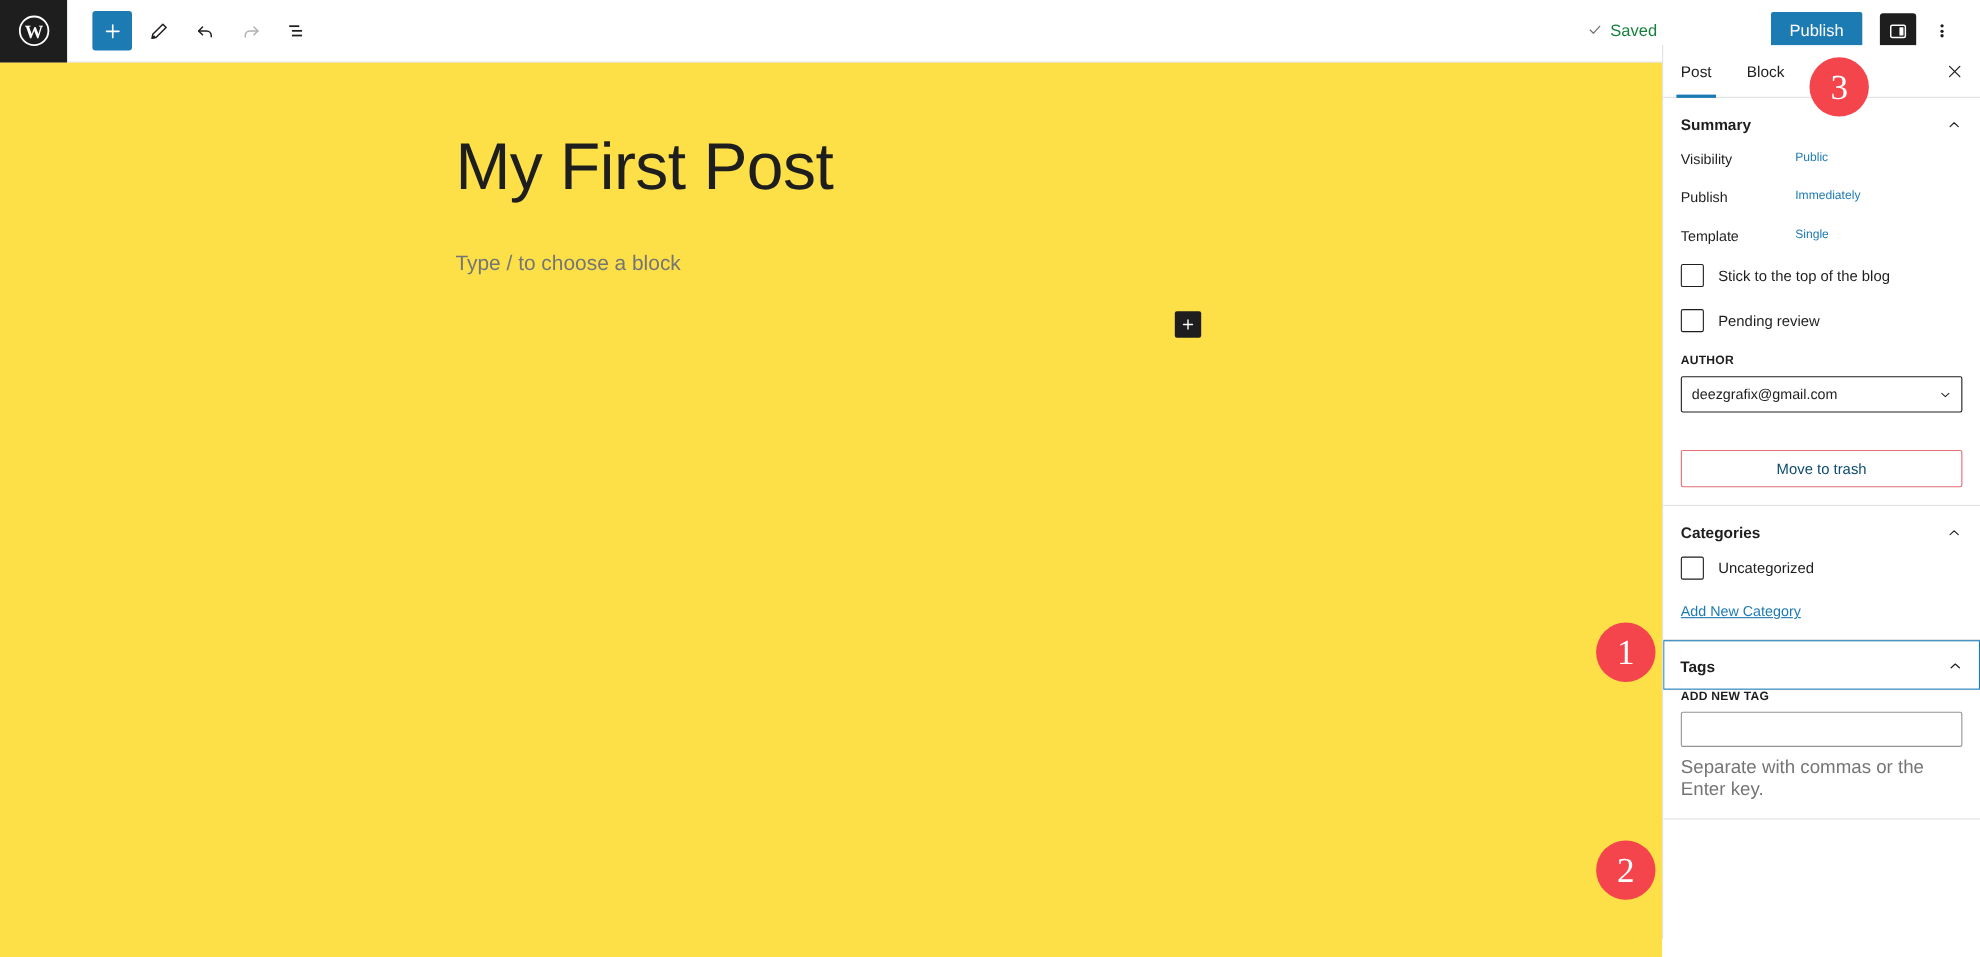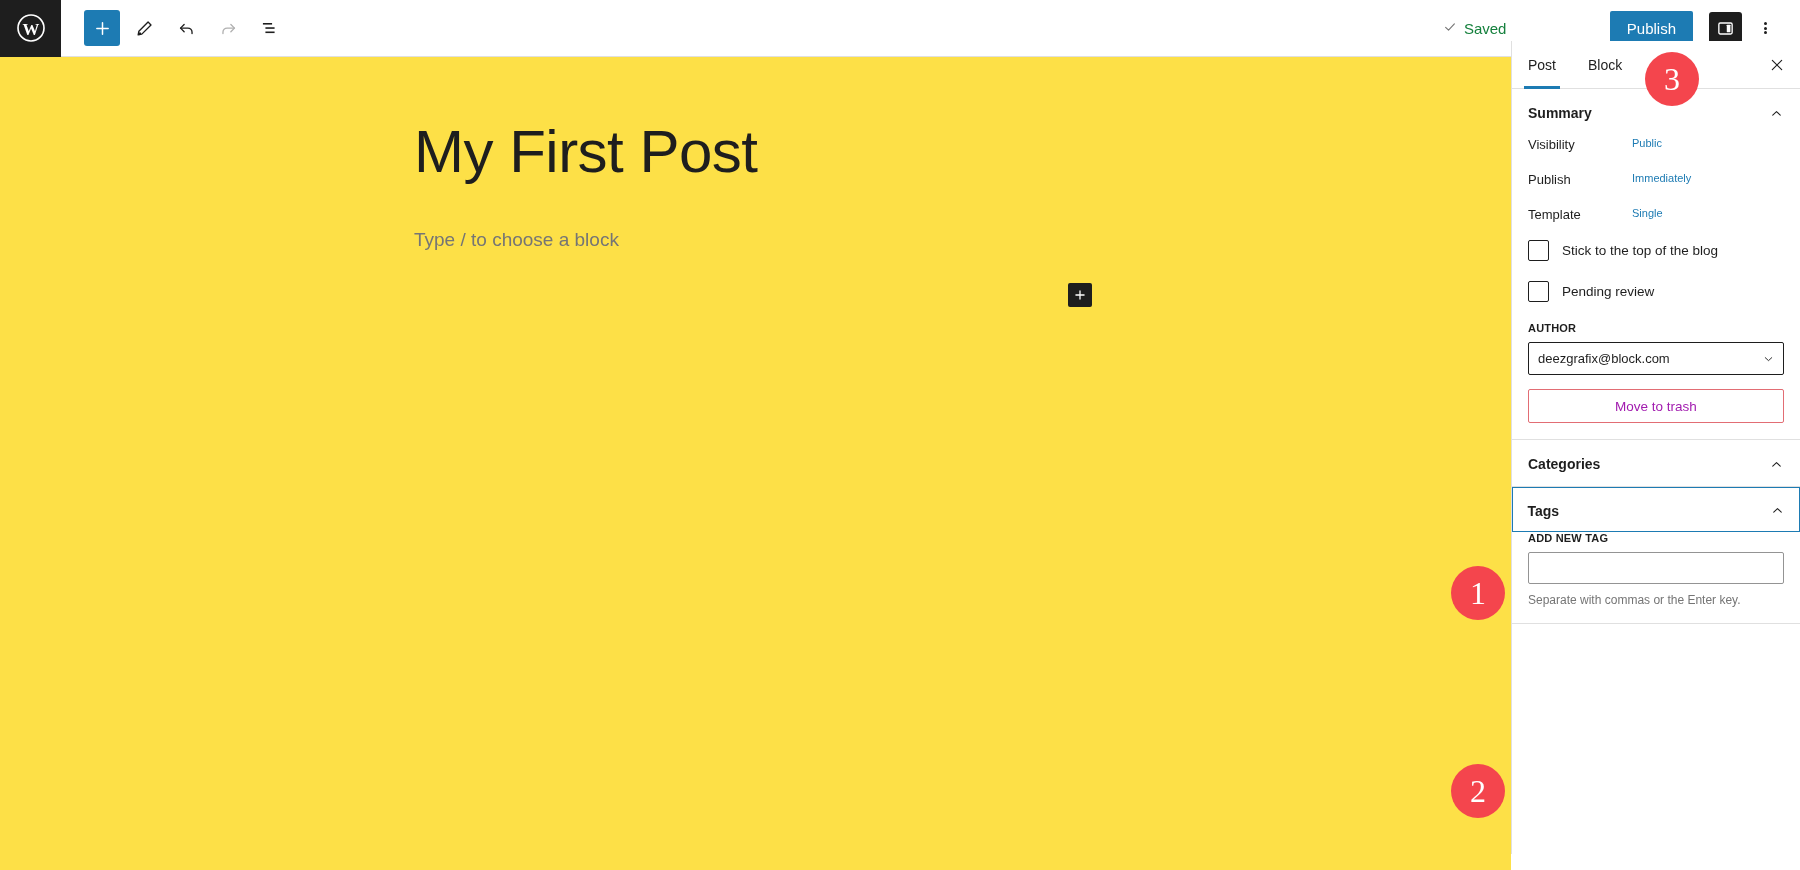--- a/index.html
+++ b/index.html
@@ -200,33 +200,34 @@
     display: flex; align-items: center;
     font-family: inherit; cursor: pointer;
   }
   .select-chevron {
     position: absolute; right: 9px; top: 50%;
     transform: translateY(-50%); pointer-events: none;
   }
   .trash-btn {
     width: 100%; height: 34px;
     border: 1px solid #e26d74; border-radius: 2px;
-    background: #fff; color: #a21caf;
+    background: #fff; color: #0c4a6e;
     font-size: 13.5px; cursor: pointer;
     font-family: inherit;
+    margin-top: 20px;
   }
   .tag-input {
     width: 100%; height: 32px;
     border: 1px solid #949494; border-radius: 2px;
     background: #fff; font-size: 13px;
     padding: 0 9px; font-family: inherit;
     color: #1e1e1e;
   }
   .help-text {
-    font-size: 12px; color: #757575;
+    font-size: 17px; color: #757575;
     margin-top: 9px; display: block;
   }
   .link-underline {
     color: #1d7bb3; font-size: 13px;
     text-decoration: underline; cursor: pointer;
     background: none; border: none; padding: 0;
     font-family: inherit;
   }
 
   
@@ -369,37 +370,44 @@
           <label>Stick to the top of the blog</label>
         </div>
 
         <div class="cbrow">
           <div class="checkbox"></div>
           <label>Pending review</label>
         </div>
 
         <span class="field-label">AUTHOR</span>
         <div class="select-wrap">
-          <div class="select-box">deezgrafix@block.com</div>
+          <div class="select-box">deezgrafix@gmail.com</div>
           <svg class="select-chevron" width="13" height="13" viewBox="0 0 24 24">
             <path d="M6 9.5l6 5.5 6-5.5" fill="none" stroke="#1e1e1e" stroke-width="1.7" stroke-linecap="round" stroke-linejoin="round"></path>
           </svg>
         </div>
 
         <button class="trash-btn">Move to trash</button>
       </div>
     </div>
 
     <div class="panel">
       <div class="panel-header">
         <span class="panel-title">Categories</span>
         <svg width="15" height="15" viewBox="0 0 24 24">
           <path d="M6 14.5L12 9l6 5.5" fill="none" stroke="#1e1e1e" stroke-width="1.7" stroke-linecap="round" stroke-linejoin="round"></path>
         </svg>
       </div>
+      <div class="panel-body">
+        <div class="cbrow">
+          <div class="checkbox"></div>
+          <label>Uncategorized</label>
+        </div>
+        <button class="link-underline">Add New Category</button>
+      </div>
     </div>
 
     <div class="panel">
       <div class="panel-header focused">
         <span class="panel-title">Tags</span>
         <svg width="15" height="15" viewBox="0 0 24 24">
           <path d="M6 14.5L12 9l6 5.5" fill="none" stroke="#1e1e1e" stroke-width="1.7" stroke-linecap="round" stroke-linejoin="round"></path>
         </svg>
       </div>
       <div class="panel-body">

